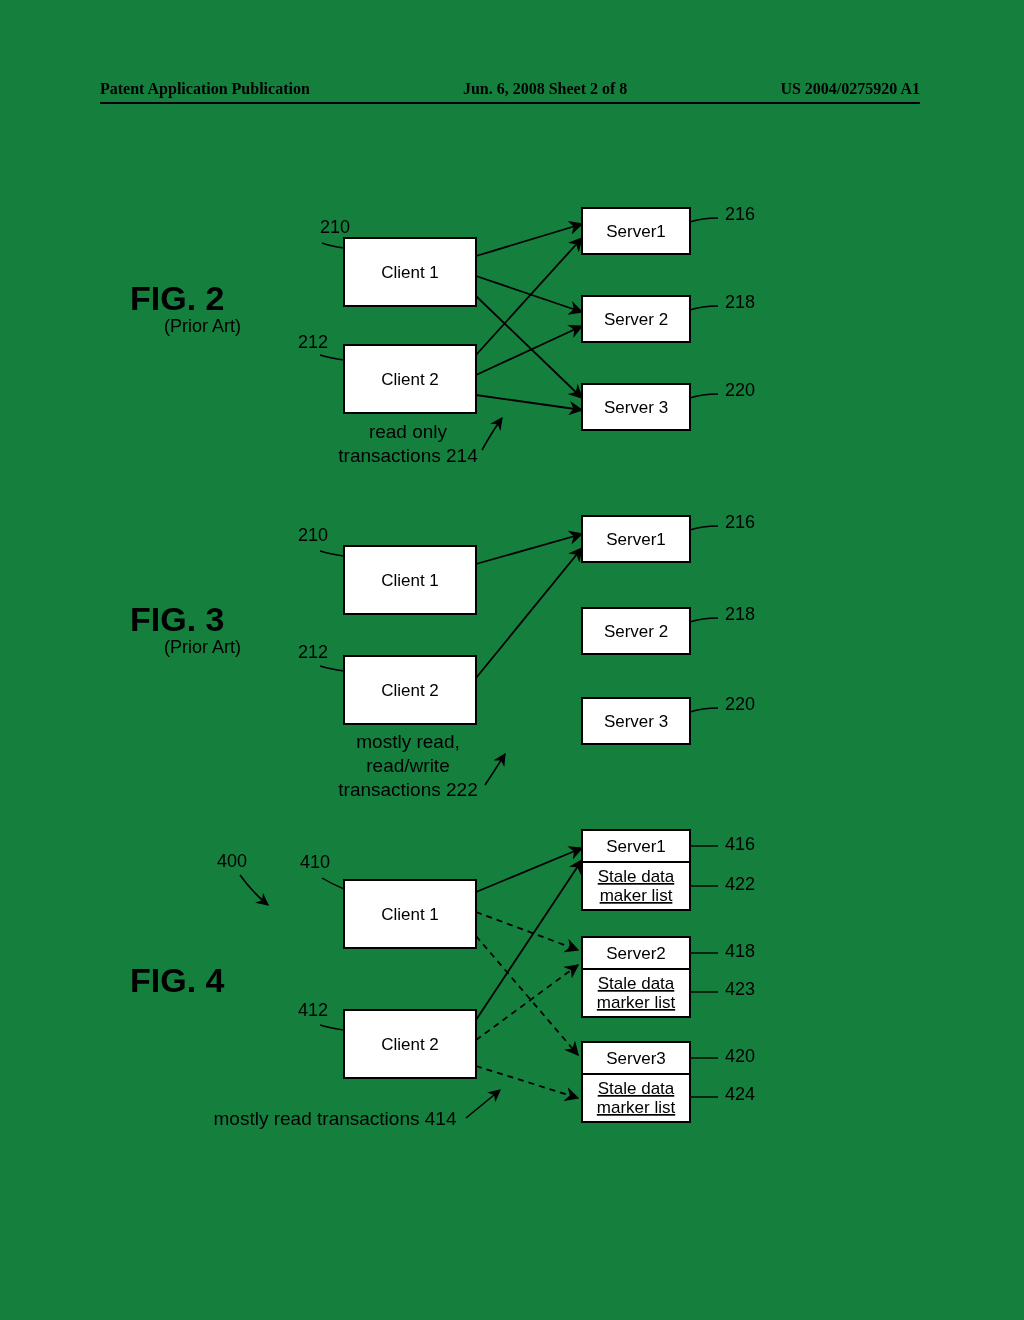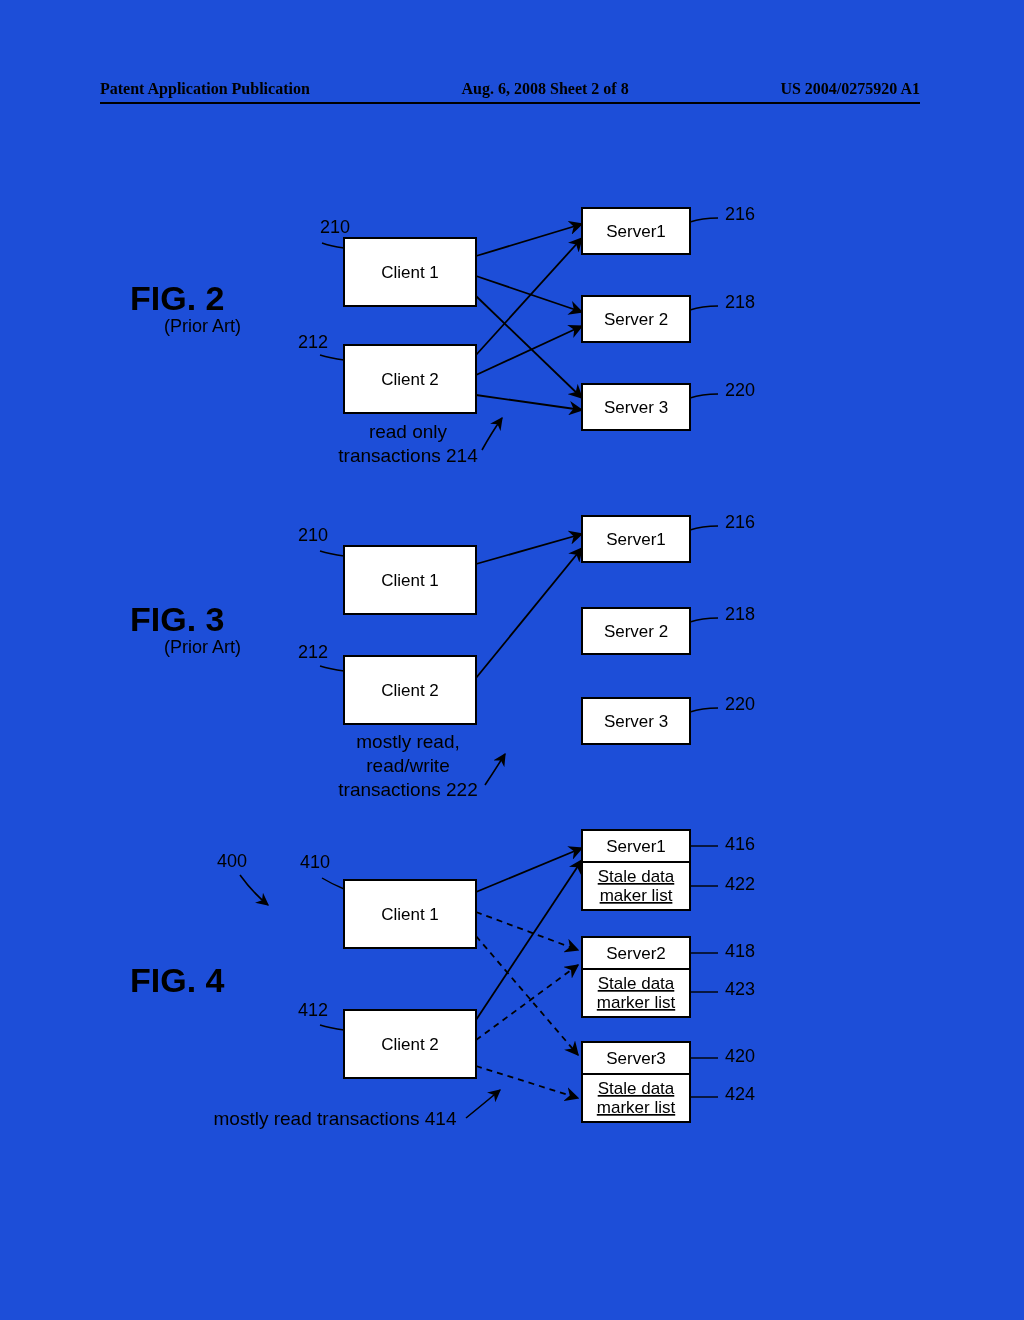--- a/index.html
+++ b/index.html
@@ -7,21 +7,21 @@
     padding: 0;
     background: #fff;
     font-family: "Times New Roman", Times, serif;
     color: #000;
     font-size: 16px;
   }
   .page {
     width: 1024px;
     height: 1320px;
     position: relative;
-    background: #1d4ed8;
+    background: #15803d;
     overflow: hidden;
   }
   .hdr {
     position: absolute;
     top: 80px;
     left: 100px;
     right: 104px;
     display: flex;
     justify-content: space-between;
     font-size: 16px;
@@ -49,21 +49,21 @@
   .ref { font-size: 18px; }
   .caption { font-size: 19px; }
   .underline { text-decoration: underline; }
 </style>
 </head>
 <body>
 
 <div class="page">
   <div class="hdr">
     <span>Patent Application Publication</span>
-    <span class="mid">Aug. 6, 2008  Sheet 2 of 8</span>
+    <span class="mid">Jun. 6, 2008  Sheet 2 of 8</span>
     <span class="right">US 2004/0275920 A1</span>
   </div>
   <div class="rule"></div>
 
   <svg class="stage" viewBox="0 0 1024 1320">
     <defs>
       <marker id="arrow" viewBox="0 0 10 10" refX="9" refY="5" markerWidth="8" markerHeight="8" orient="auto-start-reverse">
         <path d="M 0 0 L 10 5 L 0 10 L 3 5 z" fill="#000"></path>
       </marker>
     </defs>

